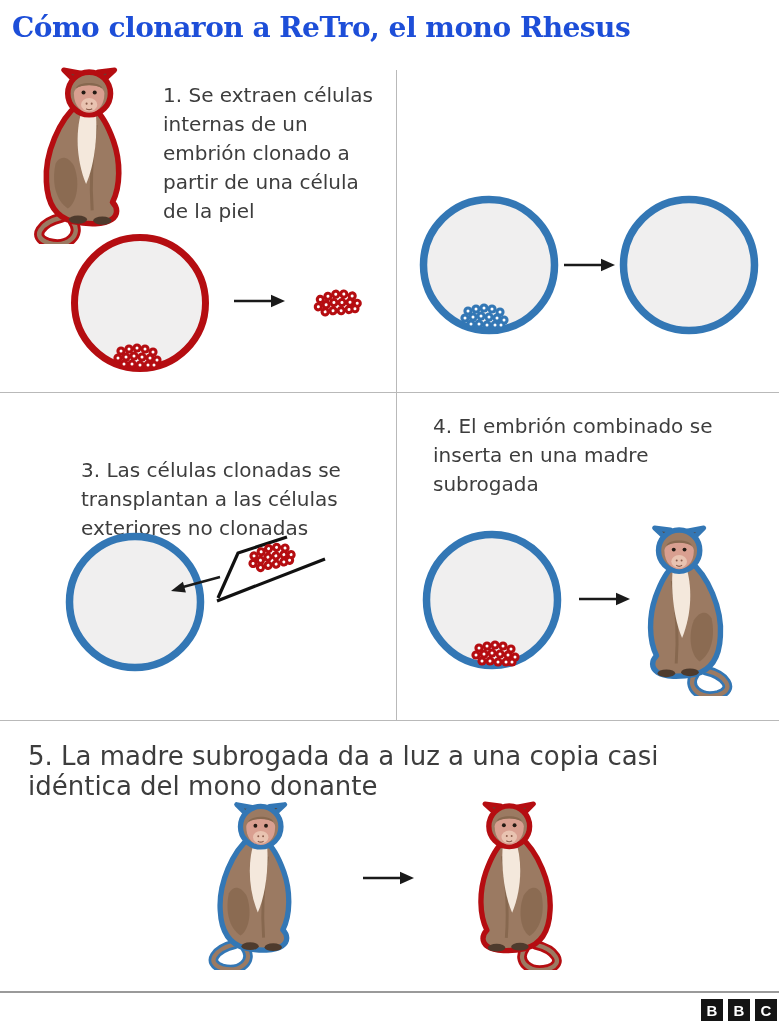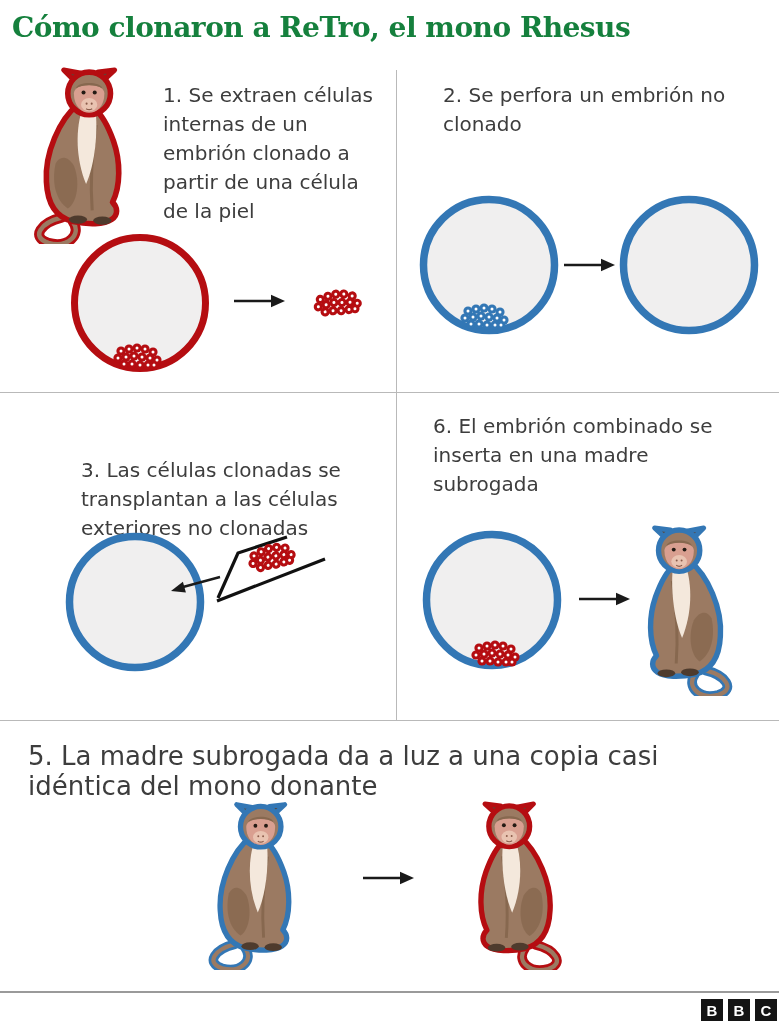--- a/index.html
+++ b/index.html
@@ -1,20 +1,20 @@
 <!DOCTYPE html>
 <html><head>
 <meta charset="utf-8">
 <style>
   html,body{margin:0;padding:0;background:#ffffff;}
   .canvas{position:relative;width:779px;height:1024px;background:#ffffff;overflow:hidden;
           font-family:"DejaVu Sans",sans-serif;color:#3d3d3d;}
   .title{position:absolute;left:12px;top:10px;width:740px;
          font-family:"DejaVu Serif",serif;font-weight:700;font-size:28px;line-height:1.25;
-         color:#15803d;letter-spacing:-0.5px;}
+         color:#1d4ed8;letter-spacing:-0.5px;}
   .step-text{position:absolute;font-size:20px;line-height:29px;color:#3d3d3d;}
   .step1{left:163px;top:81px;width:218px;}
   .step2{left:443px;top:81px;width:312px;}
   .step3{left:81px;top:412px;width:295px;margin-top:44px;}
   .step4{left:433px;top:412px;width:312px;}
   .step5{left:28px;top:741px;width:700px;font-size:26px;line-height:30px;}
   .abs{position:absolute;}
   .divider-v{position:absolute;left:396px;top:70px;width:1px;height:650px;background:#b9b9b9;}
   .divider-h{position:absolute;left:0;width:779px;height:1px;background:#b9b9b9;}
   .h1{top:392px;} .h2{top:720px;}
@@ -112,21 +112,20 @@
     <circle cx="74" cy="74" r="65.5" fill="#f0efef" stroke="#b50d11" stroke-width="7"></circle>
     <use href="#cells" color="#b50d11" transform="translate(72,128)"></use>
   </svg>
   <svg class="abs" style="left:233px;top:294px" width="52" height="14" viewBox="0 0 52 14">
       <use href="#arrowg"></use>
     </svg>
   <svg class="abs" style="left:312px;top:285px" width="52" height="36" viewBox="0 0 52 36">
     <use href="#cells" color="#b50d11" transform="translate(26,18) rotate(-8)"></use>
   </svg>
 
-  <div class="step-text step2">2. Se perfora un embrión no clonado</div>
   <svg class="abs" style="left:415px;top:191px" width="148" height="148" viewBox="0 0 148 148">
     <circle cx="74" cy="74" r="65.5" fill="#f0efef" stroke="#3377b5" stroke-width="7.5"></circle>
     <use href="#cells" color="#3377b5" transform="translate(70,126)"></use>
   </svg>
   <svg class="abs" style="left:563px;top:258px" width="52" height="14" viewBox="0 0 52 14">
       <use href="#arrowg"></use>
     </svg>
   <svg class="abs" style="left:615px;top:191px" width="148" height="148" viewBox="0 0 148 148">
     <circle cx="74" cy="74" r="65.5" fill="#f0efef" stroke="#3377b5" stroke-width="7.5"></circle>
   </svg>
@@ -138,21 +137,21 @@
       <path d="M224 17 L175 33 L155 78" stroke="#111111" stroke-width="3.2" fill="none"></path>
       <path d="M154 81 L262 39" stroke="#111111" stroke-width="3.2" fill="none"></path>
     </g>
     <use href="#cells" color="#b50d11" transform="translate(209,37) rotate(-16)"></use>
     <g>
       <line x1="157" y1="57" x2="120" y2="67" stroke="#1a1a1a" stroke-width="2.4"></line>
       <polygon points="108,71 119.9,61.8 122.9,72.4" fill="#1a1a1a"></polygon>
     </g>
   </svg>
 
-  <div class="step-text step4">6. El embrión combinado se inserta en una madre subrogada</div>
+  <div class="step-text step4">4. El embrión combinado se inserta en una madre subrogada</div>
   <svg class="abs" style="left:418px;top:526px" width="148" height="148" viewBox="0 0 148 148">
     <circle cx="74" cy="74" r="65.5" fill="#f0efef" stroke="#3377b5" stroke-width="7.5"></circle>
     <use href="#cells" color="#b50d11" transform="translate(78,128)"></use>
   </svg>
   <svg class="abs" style="left:578px;top:592px" width="52" height="14" viewBox="0 0 52 14">
       <use href="#arrowg"></use>
     </svg>
   <svg class="abs" style="left:633px;top:524px" width="108" height="172" viewBox="0 0 110 175">
     <g transform="translate(110,0) scale(-1,1)">
         <use href="#monkey" color="#3377b5"></use>

